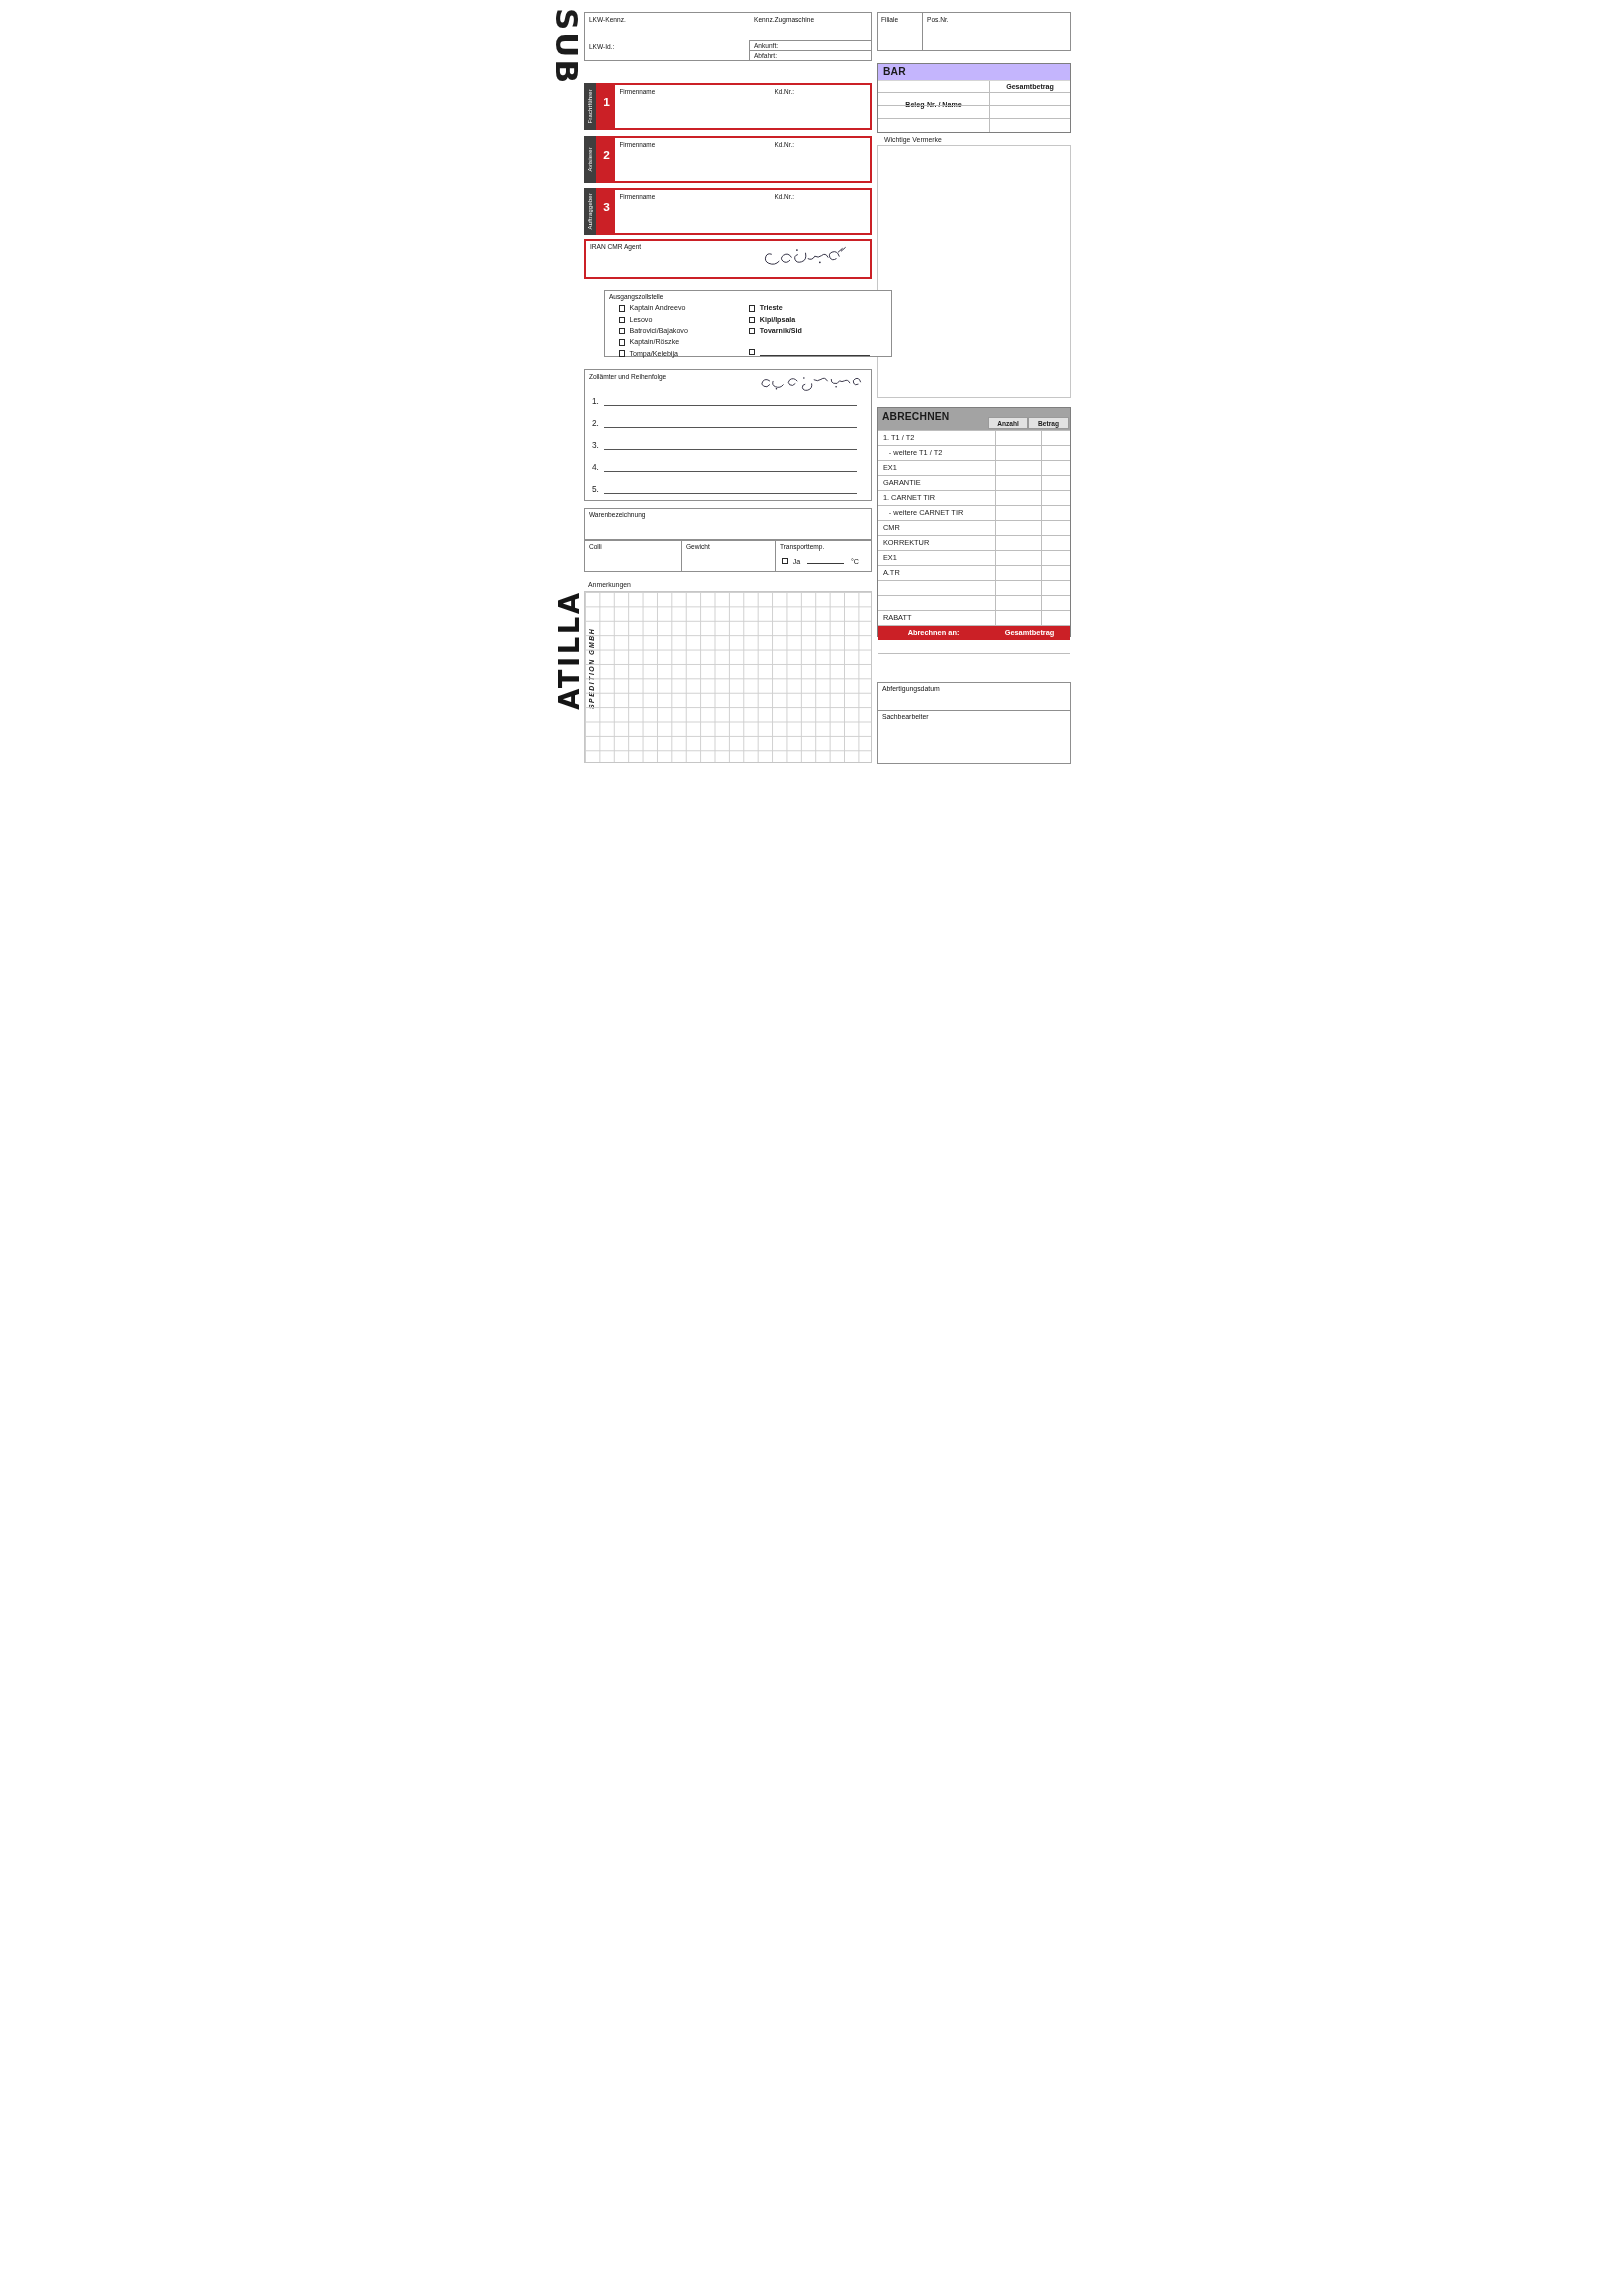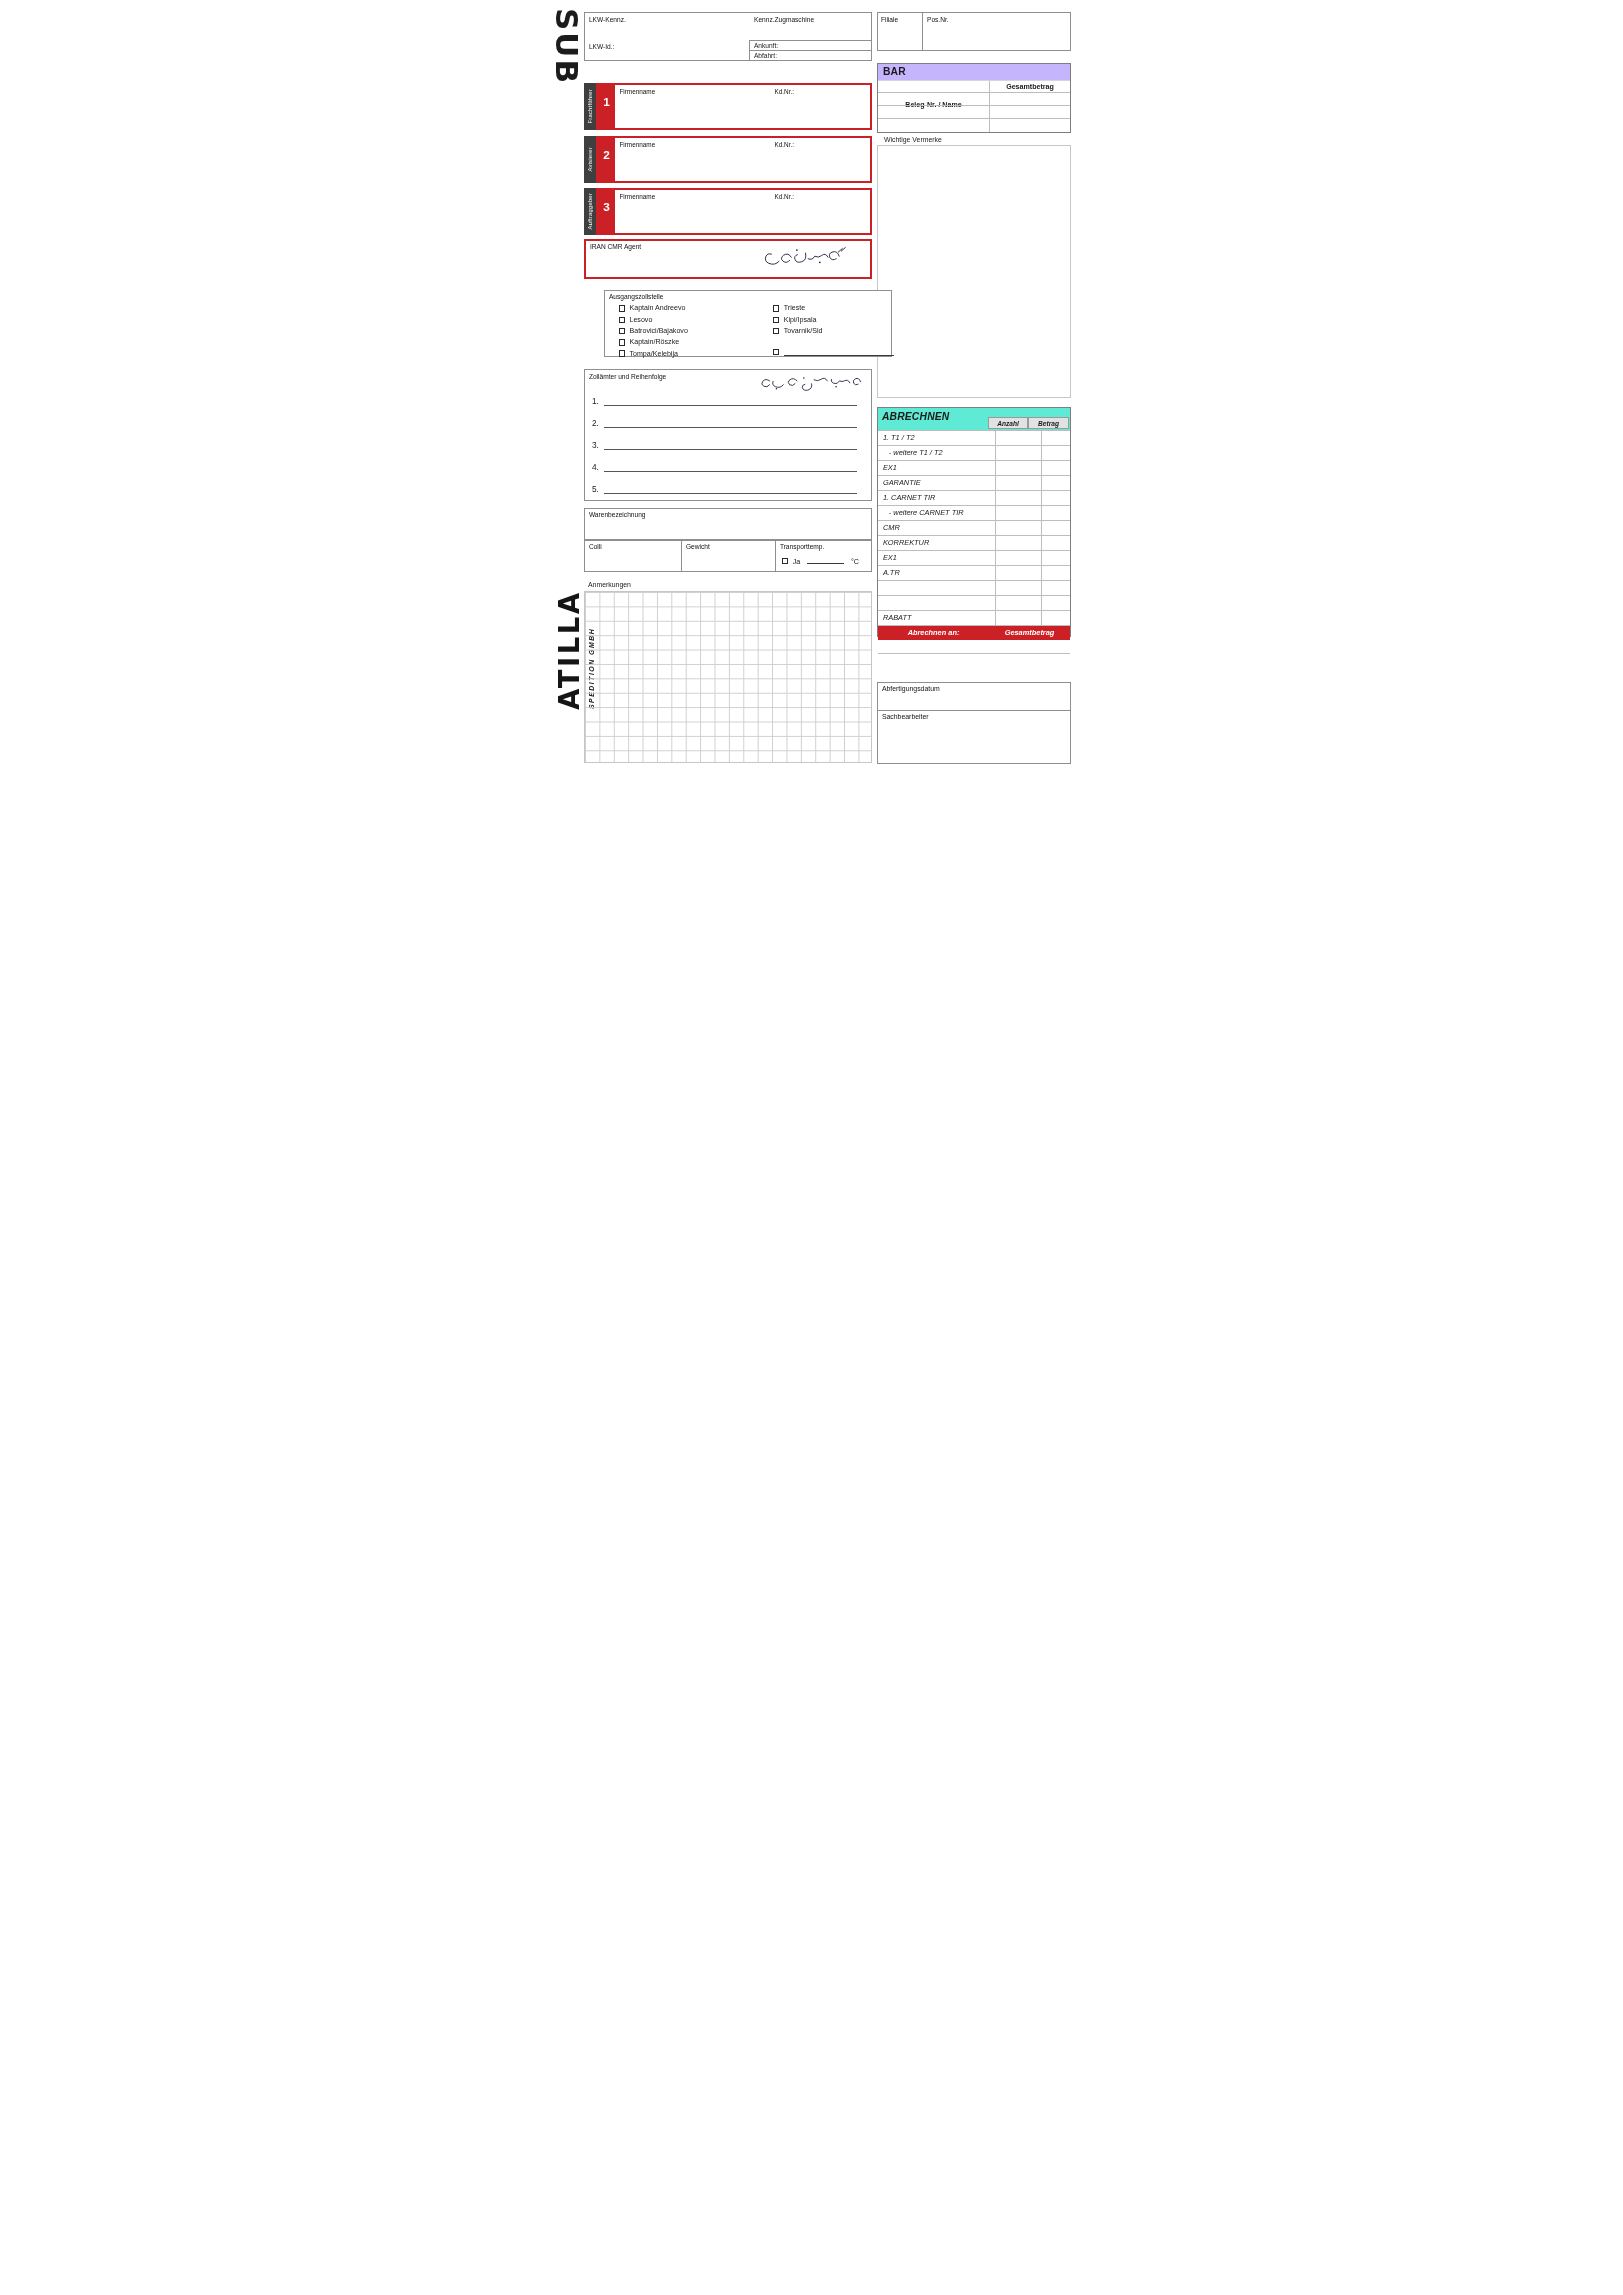--- a/index.html
+++ b/index.html
@@ -73,41 +73,41 @@
     background-image:linear-gradient(to right,var(--grid) 0.5px,transparent 0.5px),
                      linear-gradient(to bottom,var(--grid) 0.5px,transparent 0.5px);}
   #vermerke-grid{left:336px;top:145px;width:194px;height:253px;background-size:15px 15px;}
   #anmerkungen-grid{left:43px;top:591px;width:288px;height:172px;background-size:14.4px 14.4px;}
   .free-label{position:absolute;font-size:6.9px;}
 
   
   #zoll-box{left:43px;top:290px;width:288px;height:67px;margin-left:20px;}
   .optcol{position:absolute;top:11.8px;}
   .optcol.left{left:13.7px;}
-  .optcol.right{left:168px;}
+  .optcol.right{left:144px;font-weight:bold;}
   .opt{display:flex;align-items:center;height:11.3px;gap:4.4px;font-size:7.1px;}
   .cb{width:6.4px;height:6.4px;border:0.8px solid #2a2a2a;background:#fff;flex:none;display:inline-block;}
   .fill-line{display:inline-block;border-bottom:0.8px solid #3a3a3a;height:6.9px;}
 
   
   #zoll2-box{left:43px;top:369px;width:288px;height:132px;}
   .zline{position:absolute;left:6.9px;width:265px;display:flex;align-items:flex-end;gap:4.9px;}
   .znum{font-size:8.3px;color:#222;}
   .zline .fill-line{flex:1;height:8.8px;border-bottom-color:#555;border-bottom-width:0.7px;}
 
   
   #waren-box{left:43px;top:508px;width:288px;height:32px;}
   #measures{left:43px;top:540px;width:288px;height:32px;display:flex;padding:0;}
   .mcell{position:relative;height:100%;}
   .mcell.c1{width:97px;border-right:1px solid var(--bgray);}
   .mcell.c2{width:94px;border-right:1px solid var(--bgray);}
   .mcell.c3{flex:1;}
 
   
-  #abrechnen-box{left:336px;top:407px;width:194px;height:230px;border:1.5px solid var(--tgray);background:#5eead4;font-style:italic;}
+  #abrechnen-box{left:336px;top:407px;width:194px;height:230px;border:1.5px solid var(--tgray);background:#a3a3a3;}
   .ab-title{position:absolute;left:3.9px;top:3.4px;font-size:10.3px;font-weight:800;letter-spacing:0.2px;}
   .colhead{position:absolute;top:8.8px;height:11.8px;background:#e2e2e2;border:0.5px solid #9a9a9a;
     font-size:6.6px;font-weight:600;text-align:center;padding-top:2px;}
   .colhead.anzahl{left:110px;width:40px;}
   .colhead.betrag{left:150px;width:41px;}
   .ab-body{position:absolute;left:0;right:0;top:21.6px;bottom:0;border-top:0.5px solid var(--line);
     display:flex;flex-direction:column;background:#fff;}
   .arow{display:flex;height:15px;border-bottom:0.5px solid var(--line);font-size:7.4px;flex:none;gap:6px;}
   .alabel{width:111px;padding:2.9px 0 0 4.9px;white-space:nowrap;overflow:hidden;}
   .alabel.indent{padding-left:10.8px;}

